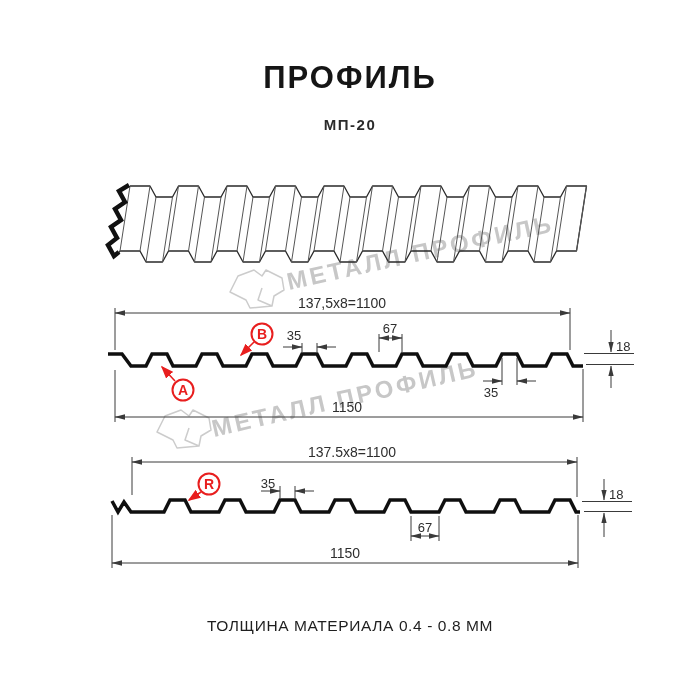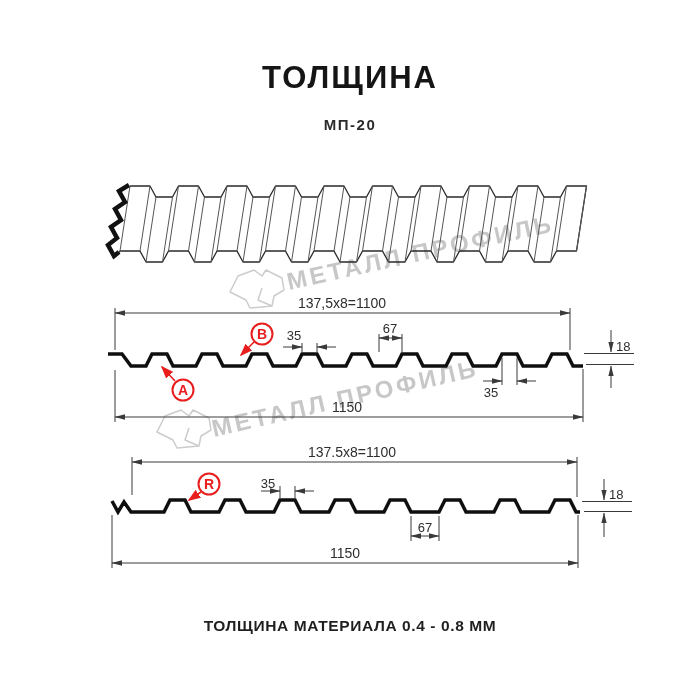--- a/index.html
+++ b/index.html
@@ -3,41 +3,41 @@
 <meta charset="utf-8">
 <style>
   html,body{margin:0;padding:0;background:#ffffff;}
   .page{position:relative;width:700px;height:700px;background:#ffffff;overflow:hidden;
         font-family:"Liberation Sans",sans-serif;}
   .title{position:absolute;top:60px;left:0;width:700px;text-align:center;margin:0;
          font-size:31px;font-weight:800;letter-spacing:2px;color:#151515;}
   .subtitle{position:absolute;top:116px;left:0;width:700px;text-align:center;margin:0;
             font-size:15px;font-weight:700;letter-spacing:1.5px;color:#2b2b2b;}
   .footer-note{position:absolute;top:617px;left:0;width:700px;text-align:center;margin:0;
-               font-size:15.5px;font-weight:700;letter-spacing:0.6px;color:#1f1f1f;}
+               font-size:15.5px;font-weight:400;letter-spacing:0.6px;color:#1f1f1f;}
   svg{position:absolute;left:0;top:0;}
   .dimline{stroke:#3a3a3a;stroke-width:1;fill:none;}
   .dimtext{fill:#2e2e2e;font-size:13px;font-family:"Liberation Sans",sans-serif;}
   .dimtext-lg{fill:#2e2e2e;font-size:14px;font-family:"Liberation Sans",sans-serif;}
   .profile{stroke:#0f0f0f;stroke-width:3.5;fill:none;stroke-linejoin:miter;}
   .persp{stroke:#2a2a2a;stroke-width:1.3;fill:none;stroke-linejoin:round;}
   .persp-rib{stroke:#555555;stroke-width:1;fill:none;}
   .cap{stroke:#111111;stroke-width:4.5;fill:none;stroke-linejoin:miter;}
   .redmark{stroke:#e81e1e;stroke-width:2;fill:#ffffff;}
   .redline{stroke:#e81e1e;stroke-width:1.6;fill:none;}
   .redletter{fill:#e81e1e;font-size:14px;font-weight:700;font-family:"Liberation Sans",sans-serif;}
   .wm-text{fill:#c7c7c7;font-weight:700;font-family:"Liberation Sans",sans-serif;letter-spacing:3px;}
   .wm-logo{stroke:#cccccc;stroke-width:1.5;fill:none;stroke-linejoin:round;}
 </style>
 </head>
 <body>
 
 <div class="page">
 
-  <h1 class="title">ТОЛЩИНА</h1>
+  <h1 class="title">ПРОФИЛЬ</h1>
   <div class="subtitle">МП-20</div>
 
   <svg width="700" height="700" viewBox="0 0 700 700">
     <defs>
       <marker id="dimA" viewBox="0 0 10 6" refX="9.5" refY="3" markerWidth="11" markerHeight="7" orient="auto-start-reverse">
         <path d="M0 0.5 10 3 0 5.5Z" fill="#3a3a3a"></path>
       </marker>
       <marker id="redA" viewBox="0 0 8 6" refX="7" refY="3" markerWidth="8" markerHeight="6" orient="auto-start-reverse">
         <path d="M0 0 8 3 0 6Z" fill="#e81e1e"></path>
       </marker>

